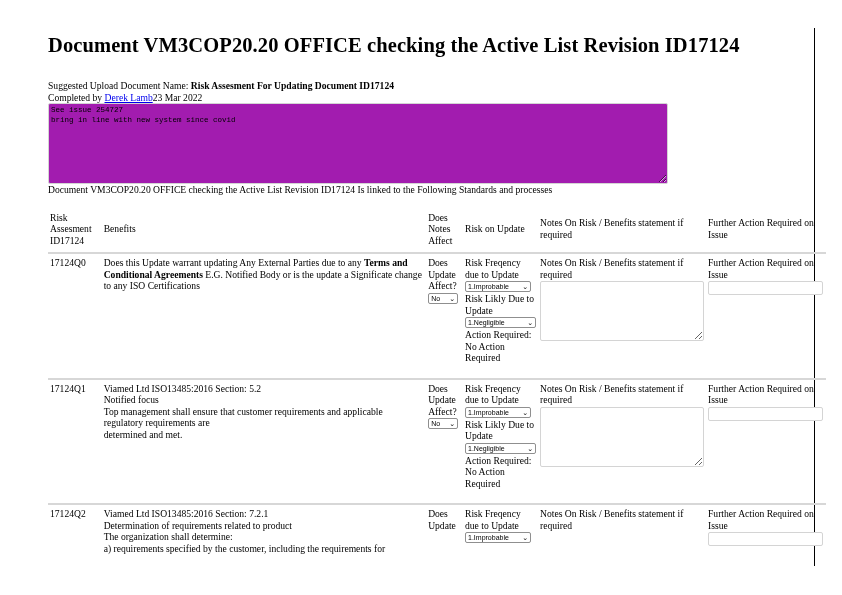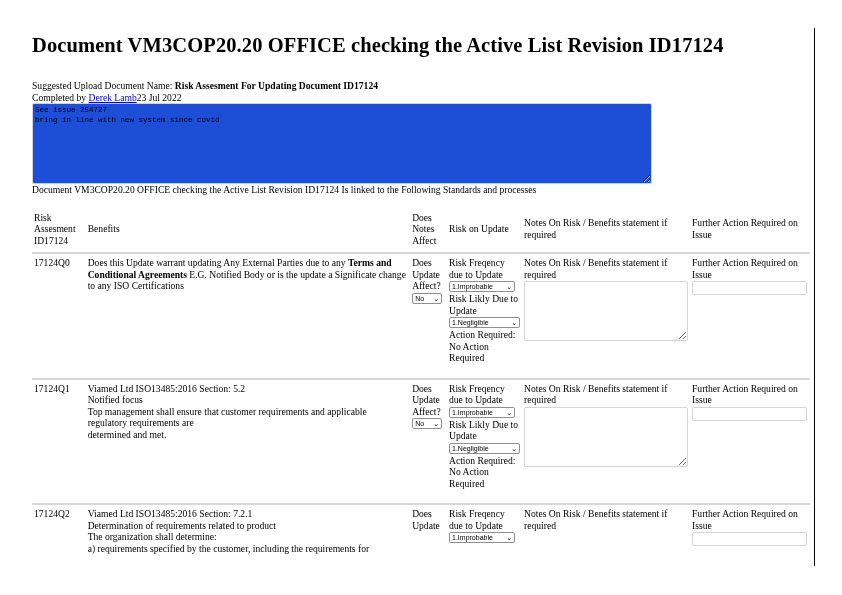--- a/index.html
+++ b/index.html
@@ -1,34 +1,34 @@
 <!DOCTYPE html>
 <html><head>
 <meta charset="utf-8">
 <style>
   html, body { margin: 0; padding: 0; background: #ffffff; }
   body {
     width: 842px; height: 595px; overflow: hidden; position: relative;
     font-family: "Liberation Serif", "DejaVu Serif", serif;
     color: #000; font-size: 9.6px; line-height: 11.5px;
   }
-  .page { position: absolute; left: 32px; top: 30px; width: 780px; }
+  .page { position: absolute; left: 48px; top: 30px; width: 780px; }
   .vline { position: absolute; left: 814px; top: 28px; width: 1px; height: 538px; background: #000; }
   h1 {
     margin: 0; font-family: "Liberation Serif", serif; font-weight: bold;
     font-size: 20.5px; line-height: 30px; letter-spacing: 0.1px; white-space: nowrap;
   }
   .meta { margin-top: 20px; }
   .meta b { font-weight: bold; }
   a.link { color: #0000ee; }
   .reason-ta {
     display: block; box-sizing: border-box; width: 620px; height: 81px; margin-top: 0;
     border: 1px solid #d4d4d4; border-radius: 2px; resize: both;
     font-family: "Liberation Mono", "DejaVu Sans Mono", monospace; font-size: 7.5px; line-height: 9.5px;
-    padding: 2px 2px; color: #000; background: #1d4ed8; overflow: hidden;
+    padding: 2px 2px; color: #000; background: #a21caf; overflow: hidden;
   }
   .linked { margin-top: 0px; white-space: nowrap; }
   table.grid { border-collapse: collapse; width: 778px; margin-top: 16px; }
   table.grid td, table.grid th {
     vertical-align: top; text-align: left; font-weight: normal; padding: 0 2px 0 2px;
   }
   .c-id { width: 50px; }
   .c-q { width: 330px; }
   .c-aff { width: 33px; }
   .c-risk { width: 71px; }
@@ -64,21 +64,21 @@
 <div class="vline"></div>
 
 <div class="page">
   <h1>Document VM3COP20.20 OFFICE checking the Active List Revision ID17124</h1>
 
   <div class="meta">
     <div>
       <span>Suggested Upload Document Name: </span><b>Risk Assesment For Updating Document ID17124</b>
     </div>
     <div>
-      <span>Completed by </span><a class="link" href="#">Derek Lamb</a><span>23 Jul 2022</span>
+      <span>Completed by </span><a class="link" href="#">Derek Lamb</a><span>23 Mar 2022</span>
     </div>
     <textarea class="reason-ta" style="">See issue 254727
 bring in line with new system since covid</textarea>
   </div>
 
   <div class="linked">Document VM3COP20.20 OFFICE checking the Active List Revision ID17124 Is linked to the Following Standards and processes</div>
 
   <table class="grid">
     <tbody>
         <tr class="head">

